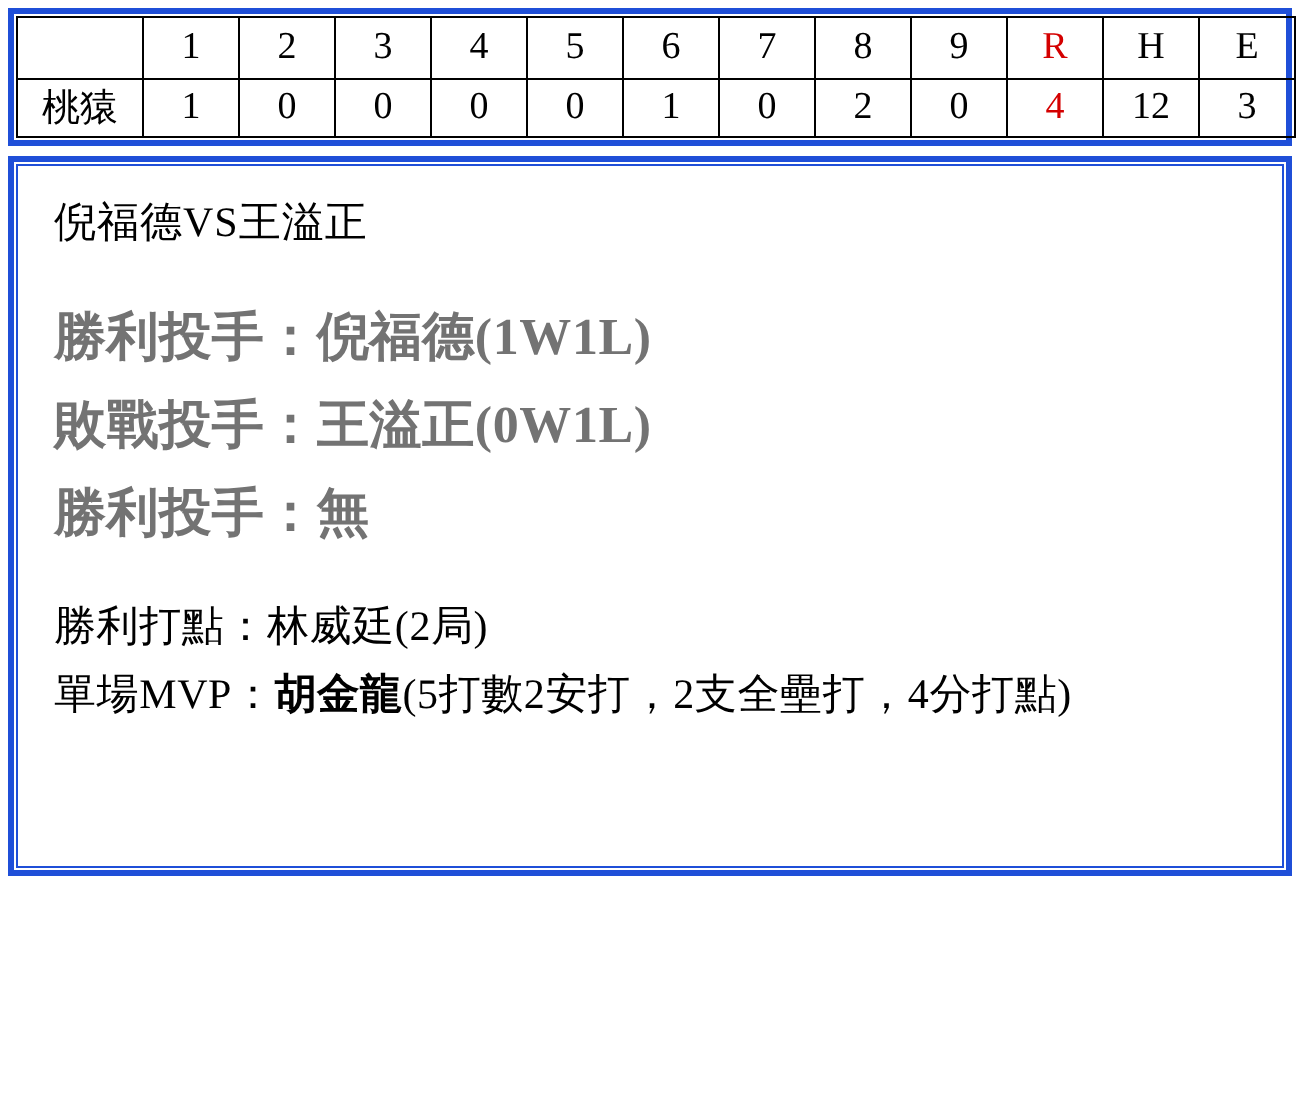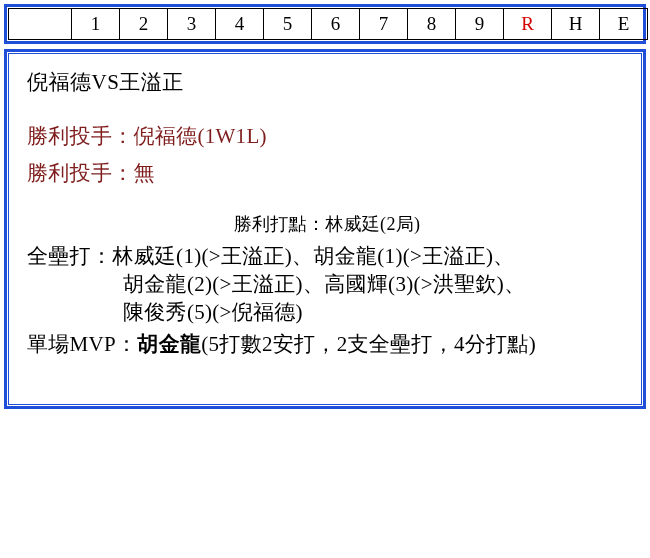--- a/index.html
+++ b/index.html
@@ -70,33 +70,33 @@
     height: 100%;
     box-sizing: border-box;
     padding: 10px 14px;
   }
   .matchup {
     font-size: 21px;
     margin: 4px 0 26px 4px;
     letter-spacing: 0.5px;
   }
   .pitcher-line {
-    color: #7f1d1d;
-    font-size: 21px;
+    color: #737373;
+    font-size: 26px;
     margin: 0 0 9px 4px;
     letter-spacing: 0.3px;
+    font-weight: bold;
   }
   .spacer {
     height: 16px;
   }
   .info-line {
-    font-size: 18px;
+    font-size: 21px;
     margin: 0 0 6px 4px;
     letter-spacing: 0.3px;
-    text-align: center;
   }
   .hr-block {
     font-size: 21px;
     margin: 0 0 0 4px;
     letter-spacing: 0.3px;
   }
   .hr-cont {
     margin-left: 96px;
   }
   .mvp-line {
@@ -124,40 +124,51 @@
           <td class="inning-cell">4</td>
           <td class="inning-cell">5</td>
           <td class="inning-cell">6</td>
           <td class="inning-cell">7</td>
           <td class="inning-cell">8</td>
           <td class="inning-cell">9</td>
           <td class="rhe-cell red">R</td>
           <td class="rhe-cell">H</td>
           <td class="rhe-cell">E</td>
         </tr>
+        <tr>
+          <td class="team-cell">桃猿</td>
+          <td class="inning-cell">1</td>
+          <td class="inning-cell">0</td>
+          <td class="inning-cell">0</td>
+          <td class="inning-cell">0</td>
+          <td class="inning-cell">0</td>
+          <td class="inning-cell">1</td>
+          <td class="inning-cell">0</td>
+          <td class="inning-cell">2</td>
+          <td class="inning-cell">0</td>
+          <td class="rhe-cell red">4</td>
+          <td class="rhe-cell">12</td>
+          <td class="rhe-cell">3</td>
+        </tr>
       </tbody>
     </table>
   </div>
 
   <div class="detail-box">
     <div class="detail-inner">
 
       <div class="matchup">倪福德VS王溢正</div>
 
       <div class="pitcher-line">勝利投手：倪福德(1W1L)</div>
+      <div class="pitcher-line">敗戰投手：王溢正(0W1L)</div>
       <div class="pitcher-line">勝利投手：無</div>
 
       <div class="spacer"></div>
 
       <div class="info-line">勝利打點：林威廷(2局)</div>
 
-      <div class="hr-block">
-        <div><span>全壘打：</span><span>林威廷(1)(&gt;王溢正)、胡金龍(1)(&gt;王溢正)、</span></div>
-        <div class="hr-cont">胡金龍(2)(&gt;王溢正)、高國輝(3)(&gt;洪聖欽)、</div>
-        <div class="hr-cont">陳俊秀(5)(&gt;倪福德)</div>
-      </div>
 
       <div class="mvp-line"><span>單場MVP：</span><span class="mvp-name">胡金龍</span><span>(5打數2安打，2支全壘打，4分打點)</span></div>
 
     </div>
   </div>
 
 </div>
 
 </body></html>

